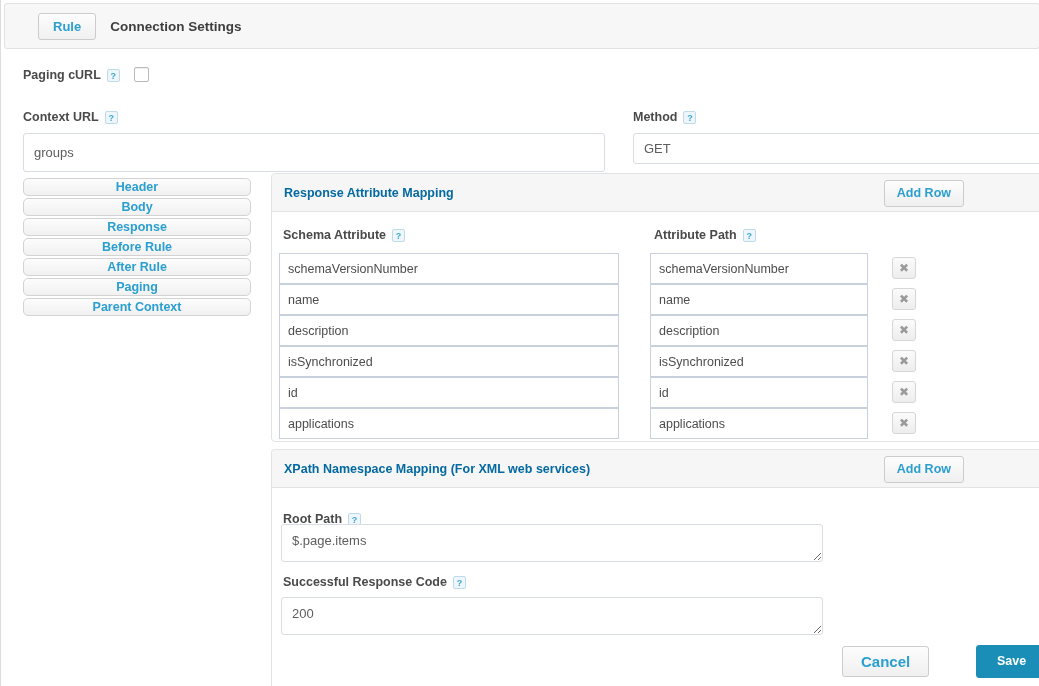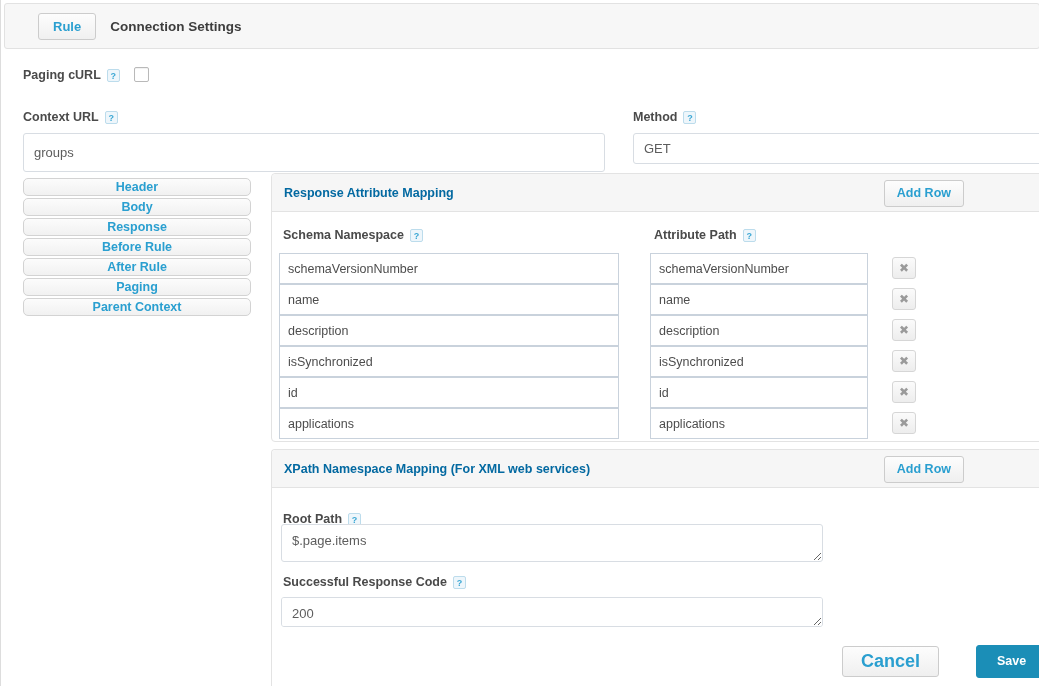--- a/index.html
+++ b/index.html
@@ -196,21 +196,21 @@
     border-radius: 3px;
     padding: 8px 10px;
     resize: vertical;
     outline: none;
   }
 
   
   .btn-cancel {
     position: absolute;
     padding: 7px 18px;
-    font-size: 18px;
+    font-size: 15px;
     font-weight: bold;
     color: #2a9fd0;
     background: linear-gradient(#fdfdfd, #efefef);
     border: 1px solid #cccccc;
     border-radius: 3px;
     cursor: pointer;
     line-height: 15px;
   }
   .btn-save {
     position: absolute;
@@ -263,21 +263,21 @@
     <div class="navbtn">Parent Context</div>
   </div>
 
   <div class="panel" style="left:270px; top:173px; width:790px; height:269px;">
     <div class="panel-head">
       <span class="panel-title">Response Attribute Mapping</span>
     </div>
     <div class="btn-addrow" style="right:96px;">Add Row</div>
 
     <div class="flabel col-head" style="left:11px; top:54px;">
-      <span>Schema Namespace</span>
+      <span>Schema Attribute</span>
       <span class="help">?</span>
     </div>
     <div class="flabel col-head" style="left:382px; top:54px;">
       <span>Attribute Path</span>
       <span class="help">?</span>
     </div>
 
     <div class="cell" style="left:7px;   top:79px;  width:340px;">schemaVersionNumber</div>
     <div class="cell" style="left:378px; top:79px;  width:218px;">schemaVersionNumber</div>
     <div class="btn-del" style="left:620px; top:83px;">✖</div>
@@ -315,20 +315,20 @@
     </div>
     <div class="tarea-wrap" style="left:9px; top:74px; width:542px;">
       <textarea class="tarea" rows="2" style="height: 38px;">$.page.items</textarea>
     </div>
 
     <div class="flabel" style="position:absolute; left:11px; top:125px;">
       <span>Successful Response Code</span>
       <span class="help">?</span>
     </div>
     <div class="tarea-wrap" style="left:9px; top:147px; width:542px;">
-      <textarea class="tarea" rows="2" style="height: 30px;">200</textarea>
+      <textarea class="tarea" rows="2" style="height: 38px;">200</textarea>
     </div>
 
     <div class="btn-cancel" style="left:570px; top:196px;">Cancel</div>
     <div class="btn-save" style="left:704px; top:195px;">Save</div>
   </div>
 
 </div>
 
 </body></html>

